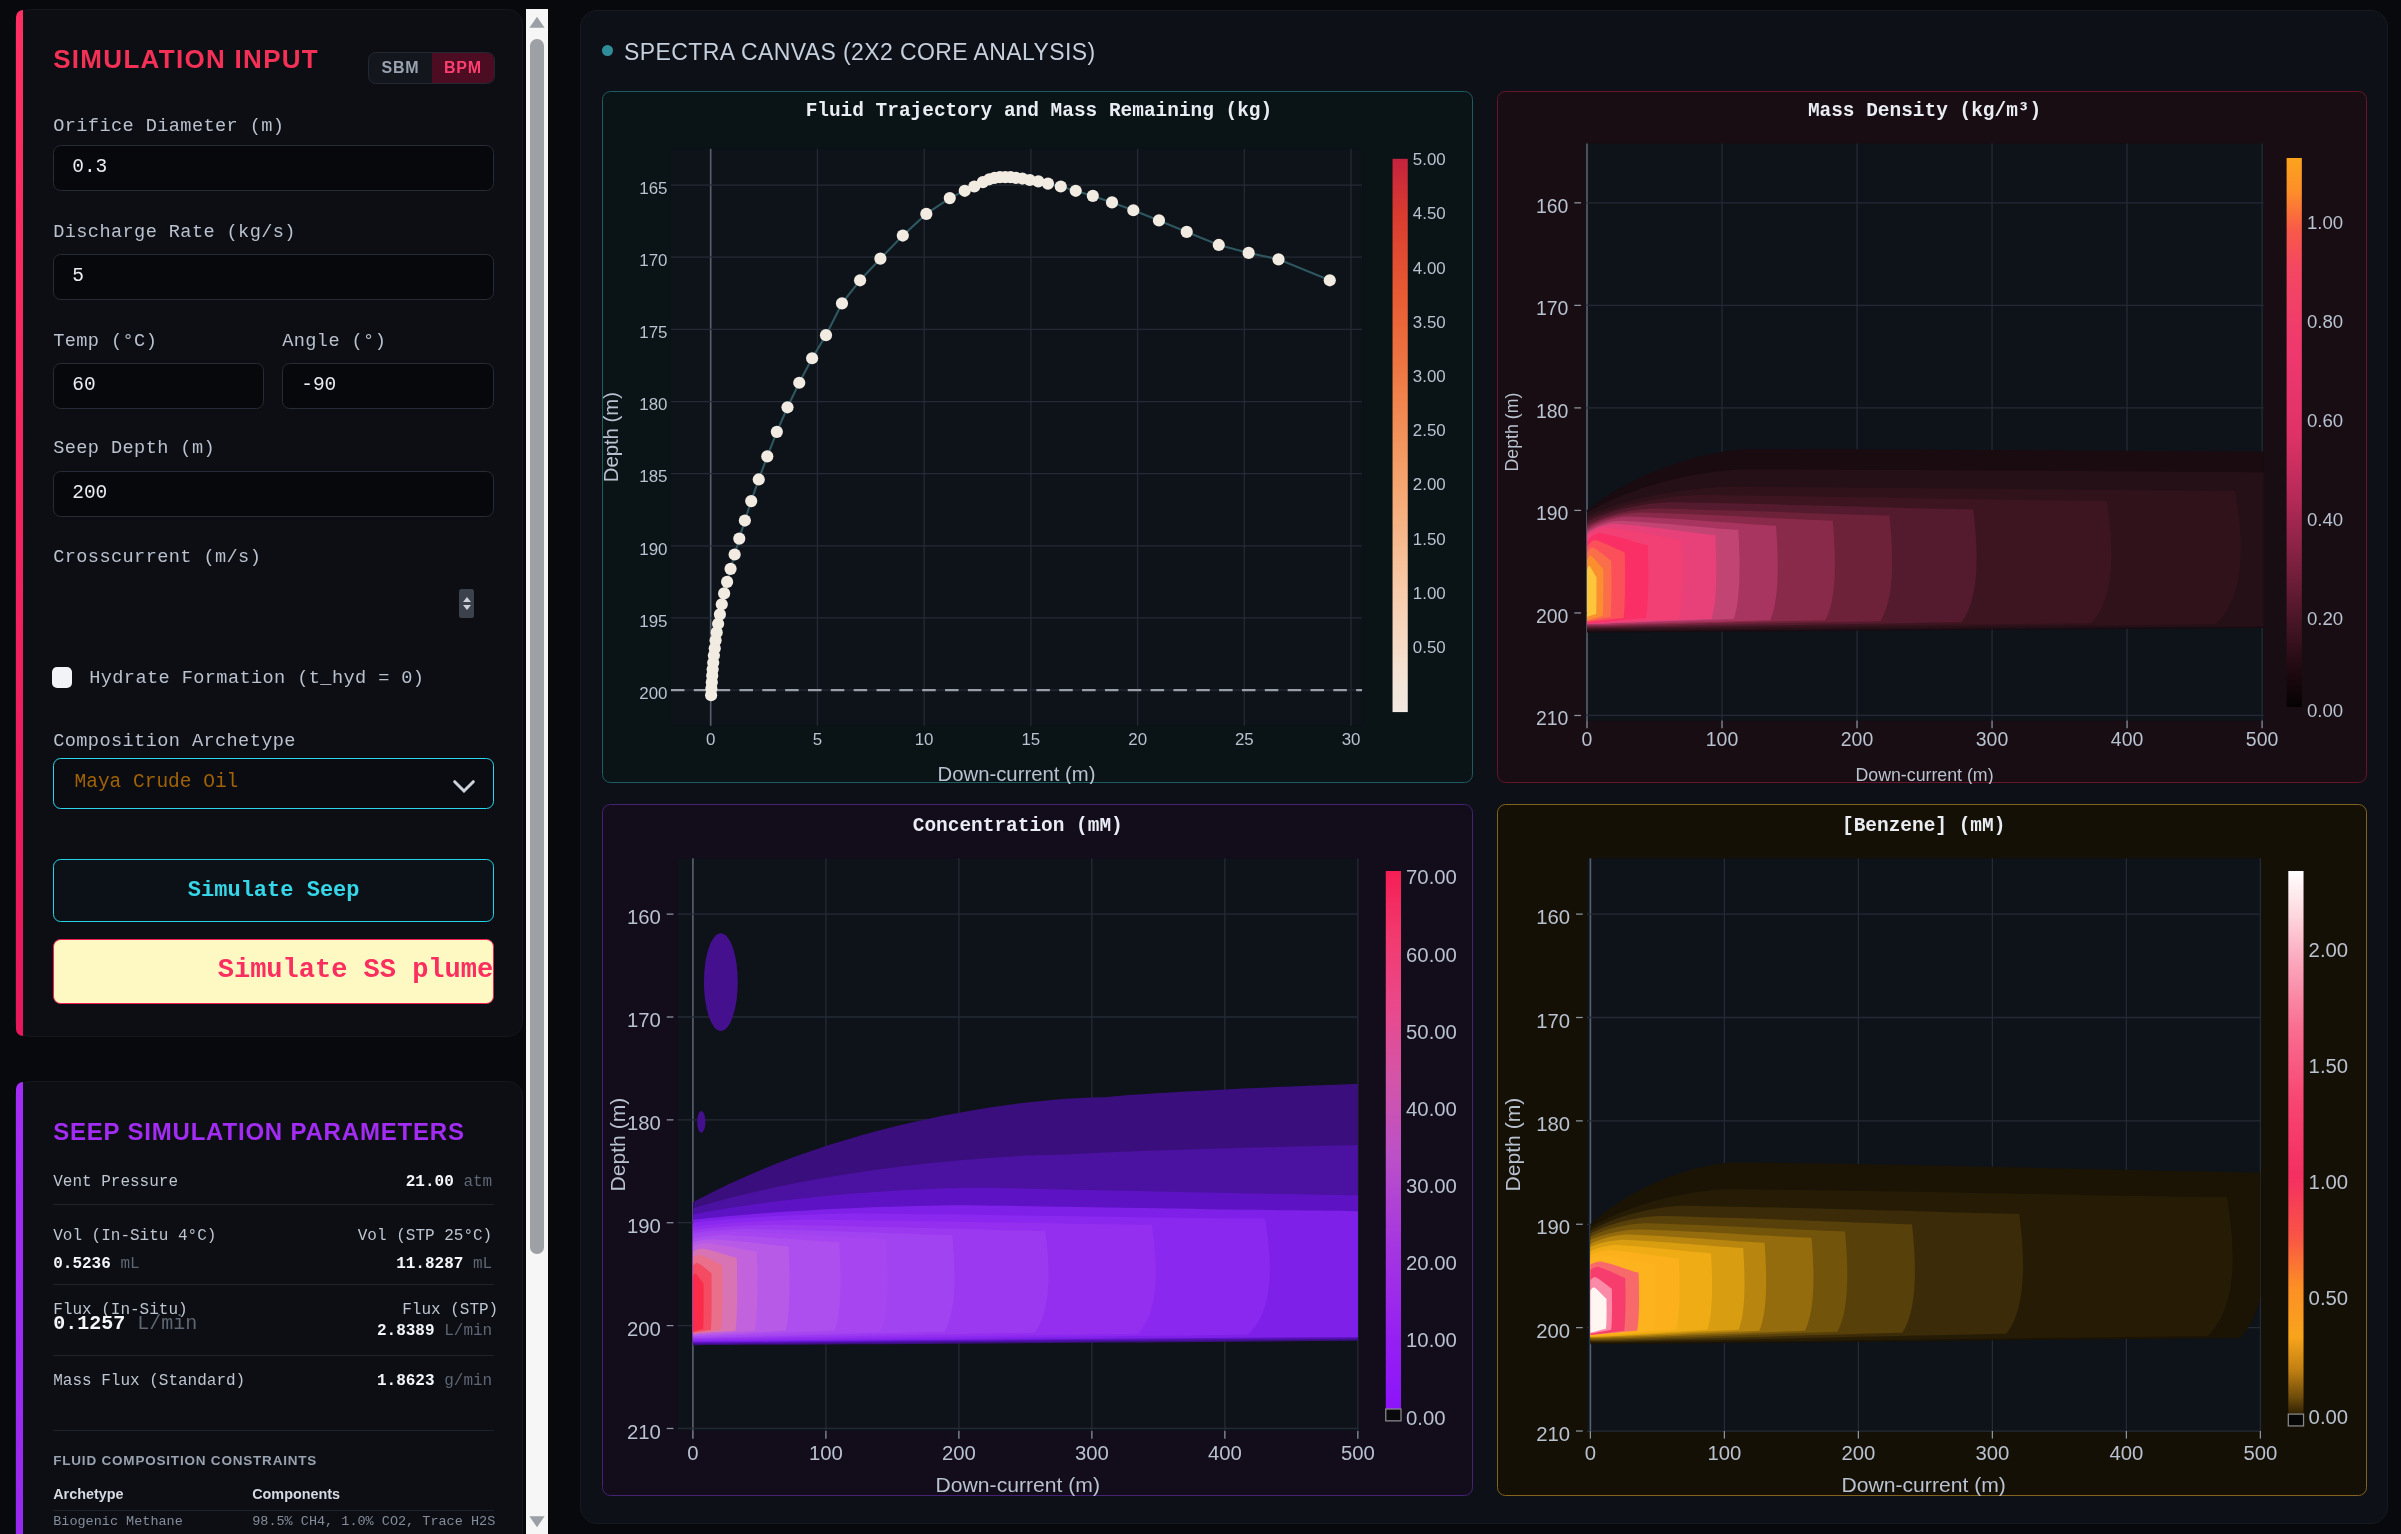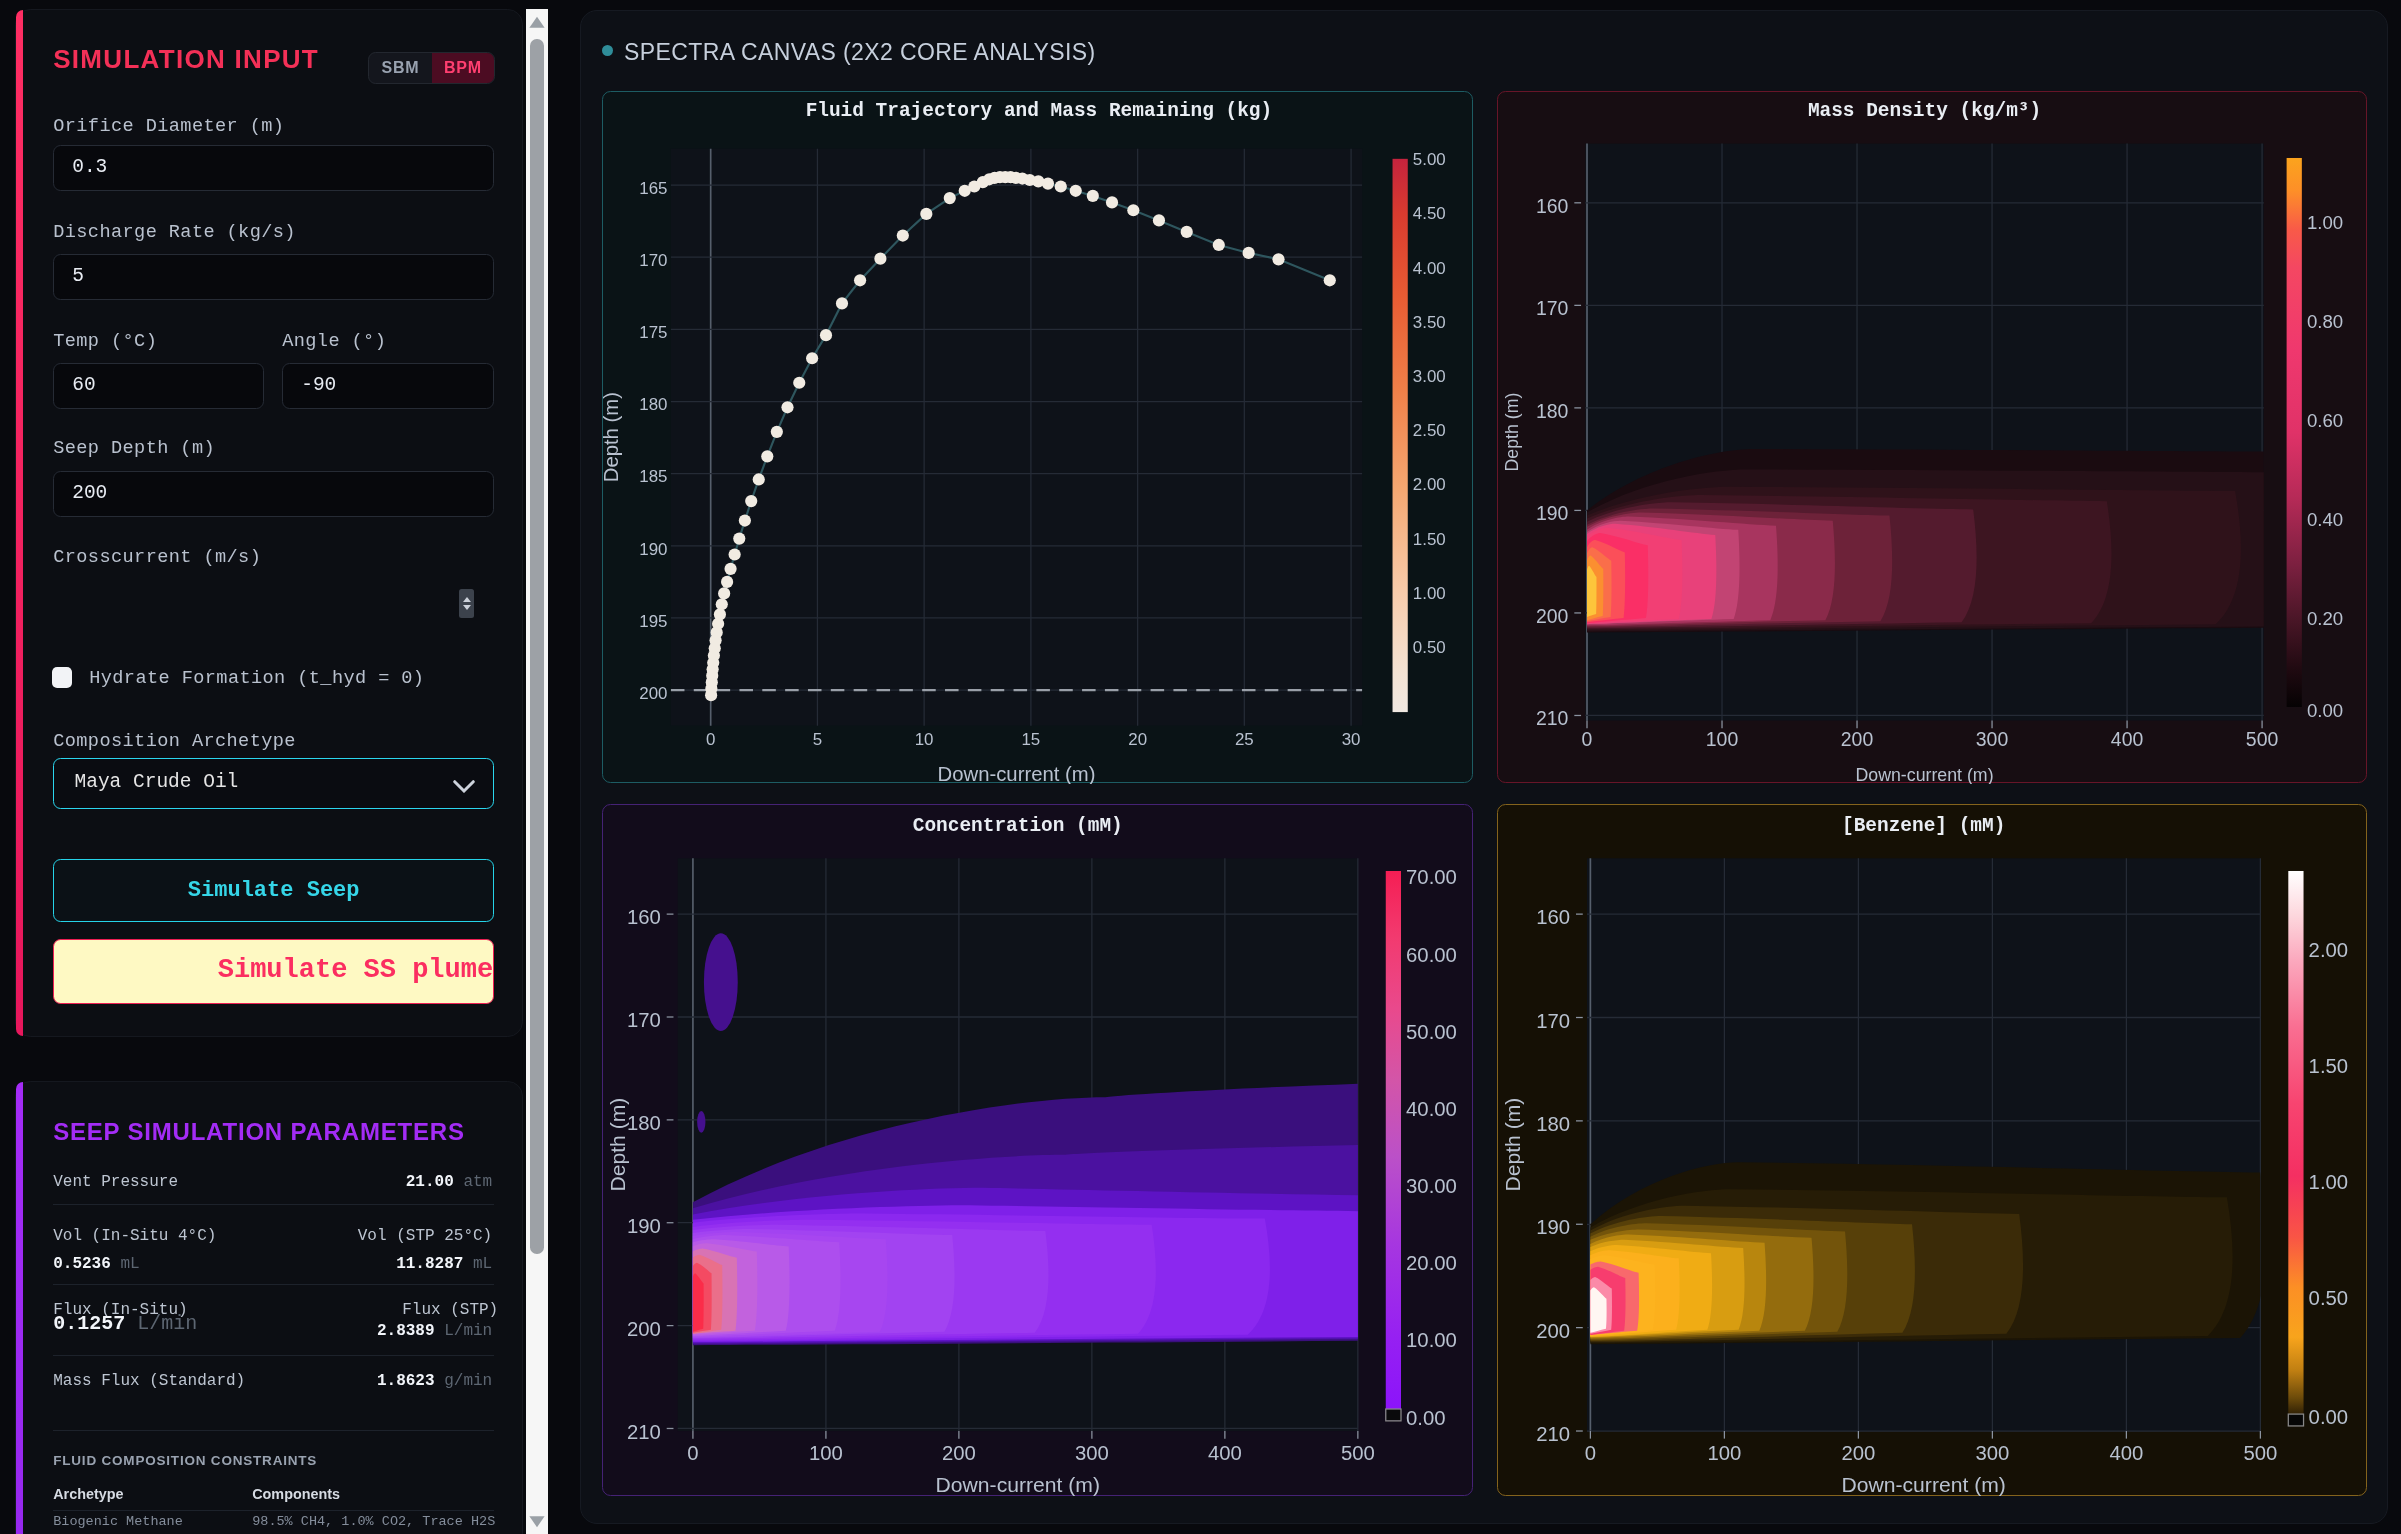--- a/index.html
+++ b/index.html
@@ -39,21 +39,21 @@
 <div class="lbl" style="top:537px">Crosscurrent (m/s)</div>
 <div style="position:absolute;left:443px;top:579px;width:15.2px;height:29px;background:#3c424c;border-radius:2.5px;
 display:flex;flex-direction:column;align-items:center;justify-content:center">
 <div style="width:0;height:0;border-left:4.2px solid transparent;border-right:4.2px solid transparent;border-bottom:5.1px solid #ccd1da;margin-bottom:3.4px"></div>
 <div style="width:0;height:0;border-left:4.2px solid transparent;border-right:4.2px solid transparent;border-top:5.1px solid #ccd1da"></div>
 </div>
 <div style="position:absolute;left:36px;top:657px;width:20.3px;height:20.3px;background:#f2f3f6;border-radius:5.1px"></div>
 <div class="lbl" style="top:658px;left:73px">Hydrate Formation (t_hyd = 0)</div>
 <div class="lbl" style="top:721px">Composition Archetype</div>
 <div style="position:absolute;left:37px;top:748px;width:441px;height:51px;background:#0a0c11;border:1.7px solid #2bd6ee;border-radius:7.6px">
-<div class="mono" style="position:absolute;left:20.3px;top:12px;font-size:19.5px;color:#e5e5e5">Maya Crude Oil</div>
+<div class="mono" style="position:absolute;left:20.3px;top:12px;font-size:19.5px;color:#a16207">Maya Crude Oil</div>
 <svg width="22" height="13.5" viewBox="0 0 26 16" style="position:absolute;right:18.6px;top:20.3px">
           <path d="M2 2 L13 13 L24 2" stroke="#cdd3dc" stroke-width="3.5" fill="none" stroke-linecap="round"></path>
         </svg>
 </div>
 <div style="position:absolute;left:37px;top:849px;width:441px;height:63px;border:1.7px solid #26d3e8;border-radius:7.6px;background:#0b1116;
 text-align:center;line-height:61px;font-family:'Liberation Mono',monospace;font-size:22px;font-weight:bold;color:#35d6e8">Simulate Seep</div>
 <div style="position:absolute;left:37px;top:929px;width:441px;height:65px;border:1.7px solid #ef1e53;border-radius:7.6px;background:#fef9c3;
 text-align:right;line-height:61px;font-family:'Liberation Mono',monospace;font-size:27px;font-weight:bold;color:#fb2e60">Simulate SS plume</div>
 </div>
 <div class="card" style="top:1081px;height:888px">

